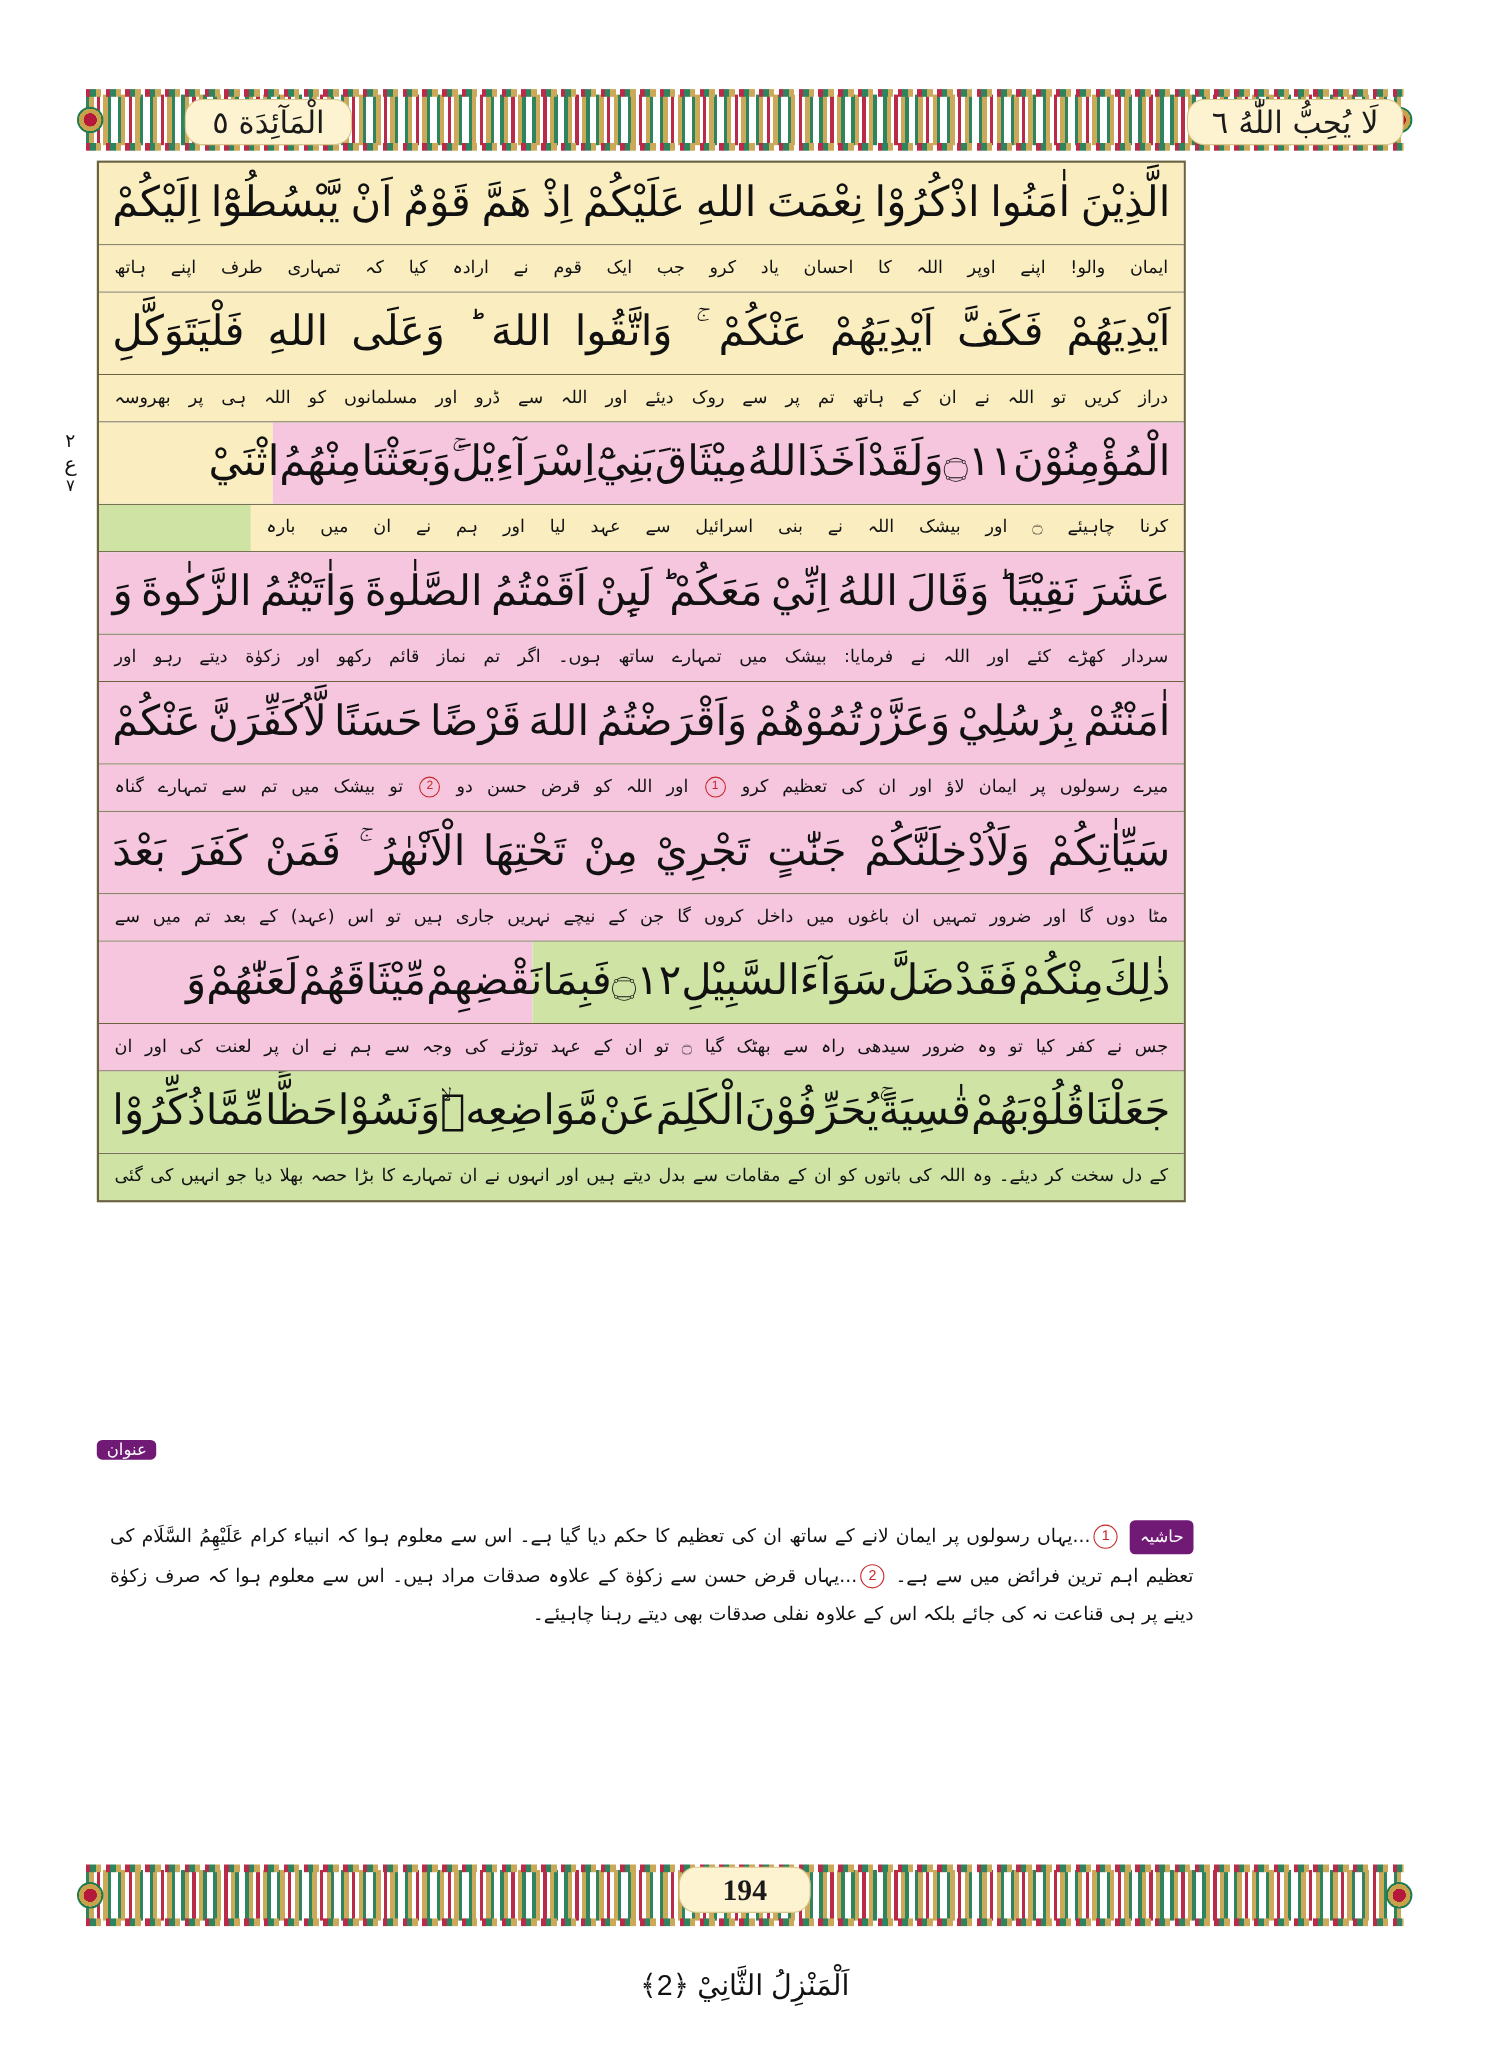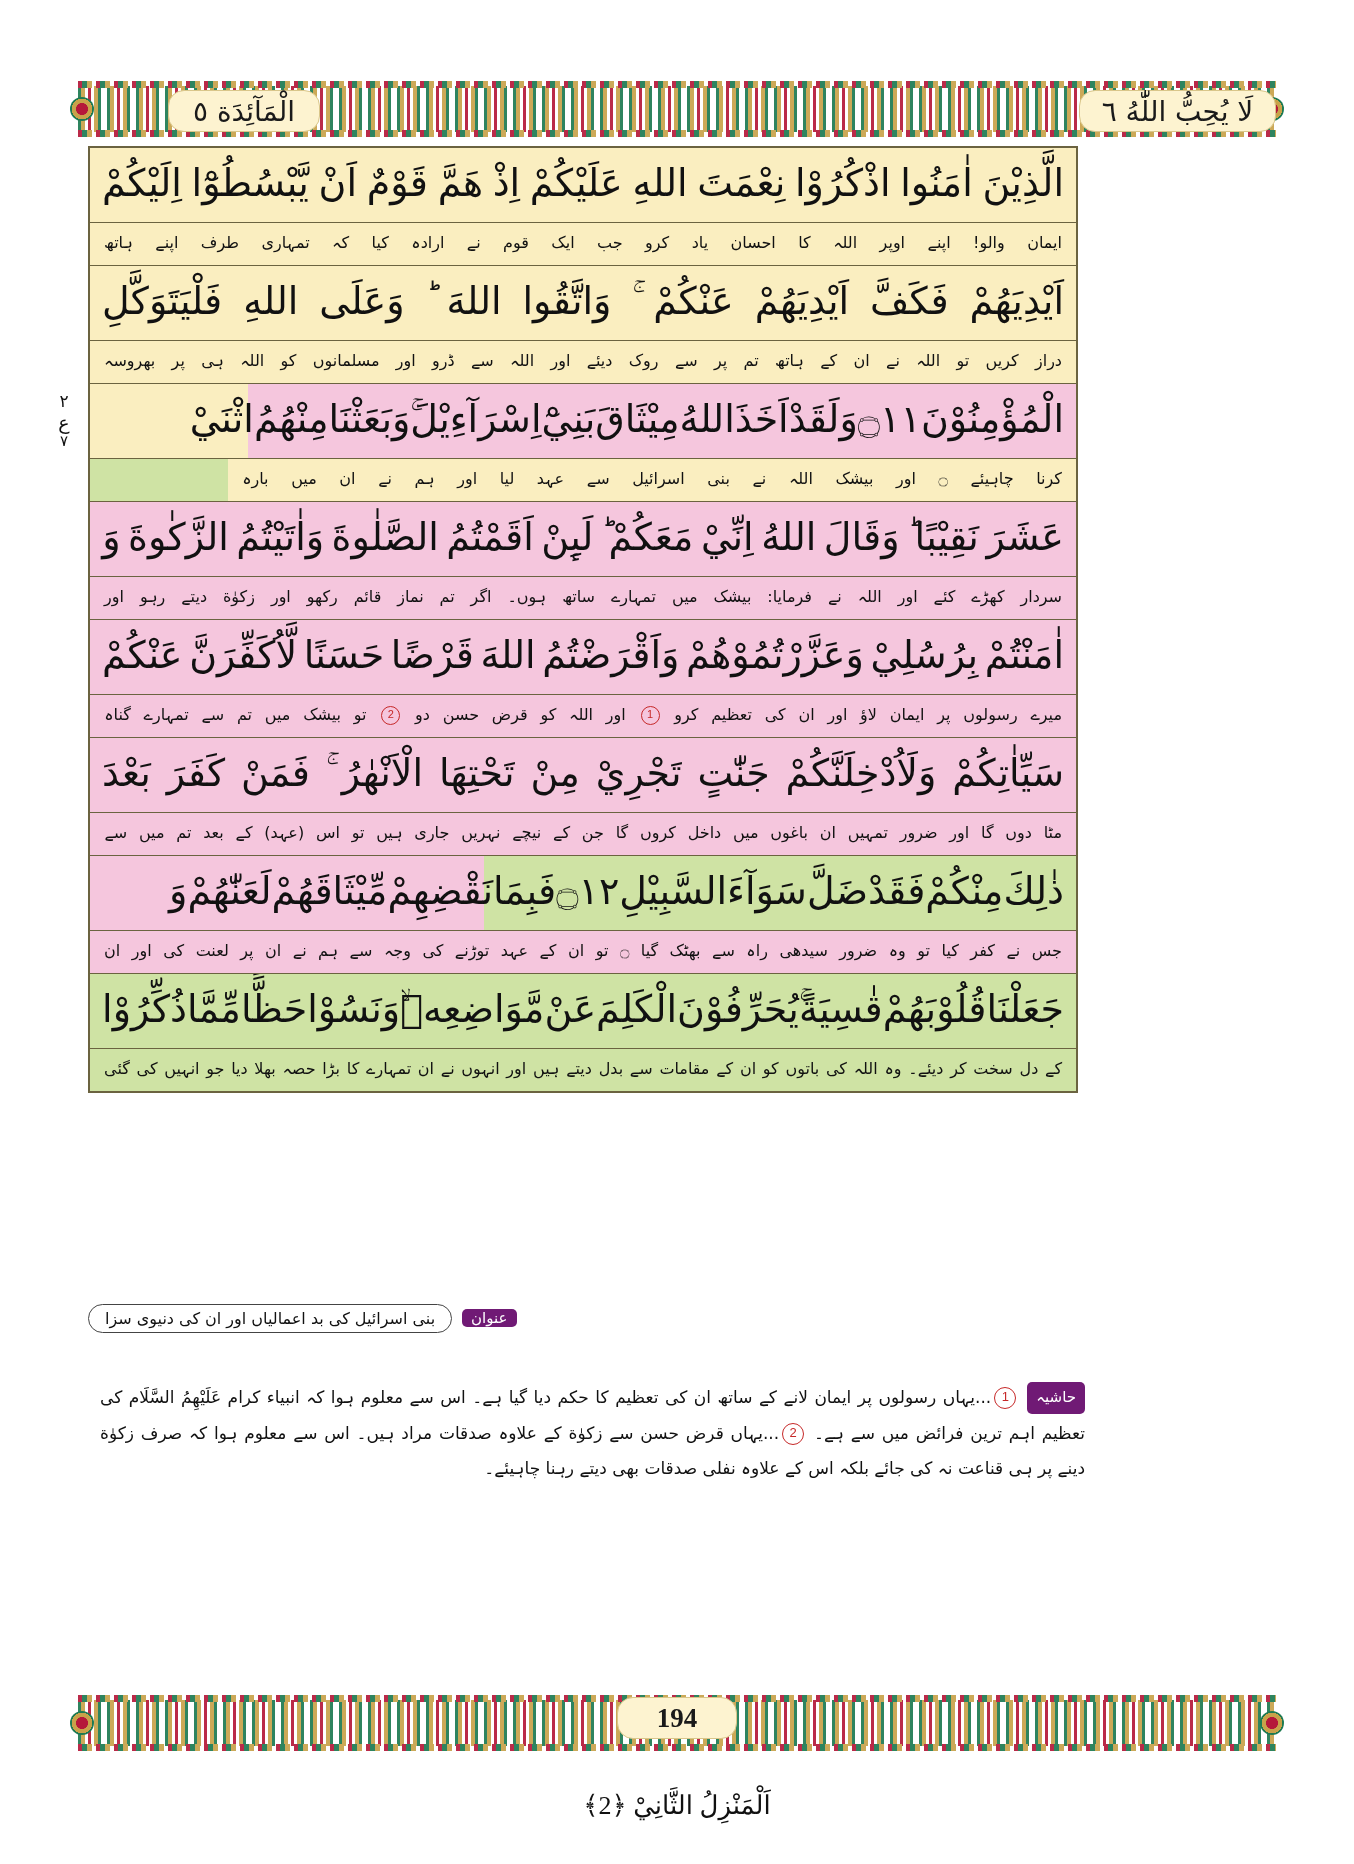--- a/index.html
+++ b/index.html
@@ -137,21 +137,21 @@
   }
   .inl-circ{
     display:inline-block;border:1.4px solid #c62828;color:#c62828;
     border-radius:50%;width:17px;height:17px;line-height:15px;
     text-align:center;font-size:11px;vertical-align:middle;margin:0 2px;
     font-family:"Liberation Sans",sans-serif;
   }
 
   .manzil{
     position:absolute;left:0;right:0;top:1790px;text-align:center;
-    font-family:Liberation Serif, serif;
+    font-family:Liberation Sans, sans-serif;
     font-size:26px;color:#111;direction:rtl;
   }
 </style>
 </head>
 <body>
 
 <div class="page">
 
   <div class="ornament orn-top"></div>
   <div class="orn-cap" style="left:70px;top:97px"></div>
@@ -530,21 +530,20 @@
           <span>جو</span>
           <span>انہیں</span>
           <span>کی</span>
           <span>گئی</span>
         </div>
       </div>
     </div>
 
   <div class="unwan-row">
     <div class="tag">عنوان</div>
-    <div class="pill">بنی اسرائیل کی بد اعمالیاں اور ان کی دنیوی سزا</div>
   </div>
 
   <div class="notes" id="notes"><span class="tag">حاشیہ</span><span class="circ">1</span><span>...یہاں رسولوں پر ایمان لانے کے ساتھ ان کی تعظیم کا حکم دیا گیا ہے۔ اس سے معلوم ہوا کہ انبیاء کرام عَلَیْهِمُ السَّلَام کی تعظیم اہم ترین فرائض میں سے ہے۔ </span><span class="circ">2</span><span>...یہاں قرض حسن سے زکوٰة کے علاوہ صدقات مراد ہیں۔ اس سے معلوم ہوا کہ صرف زکوٰة دینے پر ہی قناعت نہ کی جائے بلکہ اس کے علاوہ نفلی صدقات بھی دیتے رہنا چاہیئے۔ </span></div>
 
   <div class="ornament orn-bottom"></div>
   <div class="orn-cap" style="left:70px;top:1711px"></div>
   <div class="orn-cap" style="right:70px;top:1711px"></div>
 
   <div class="pagenumbox">
     <span>194</span>

